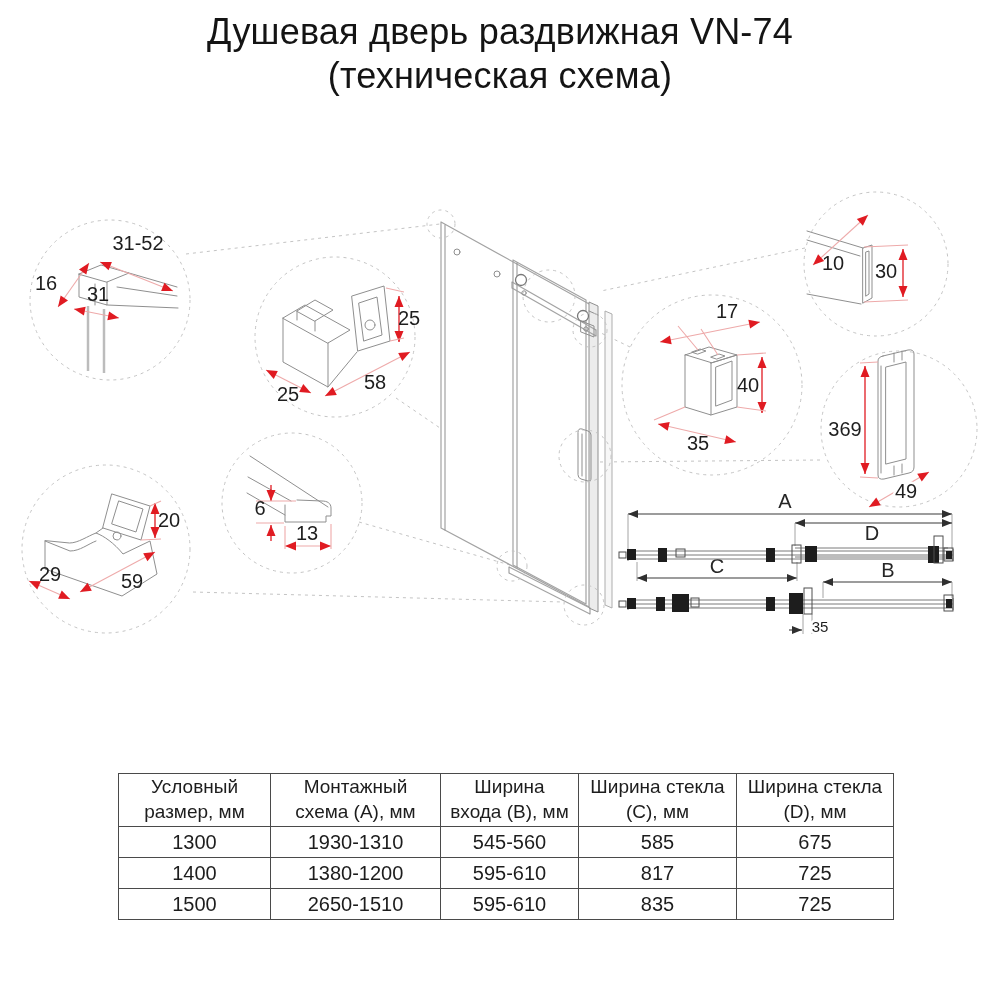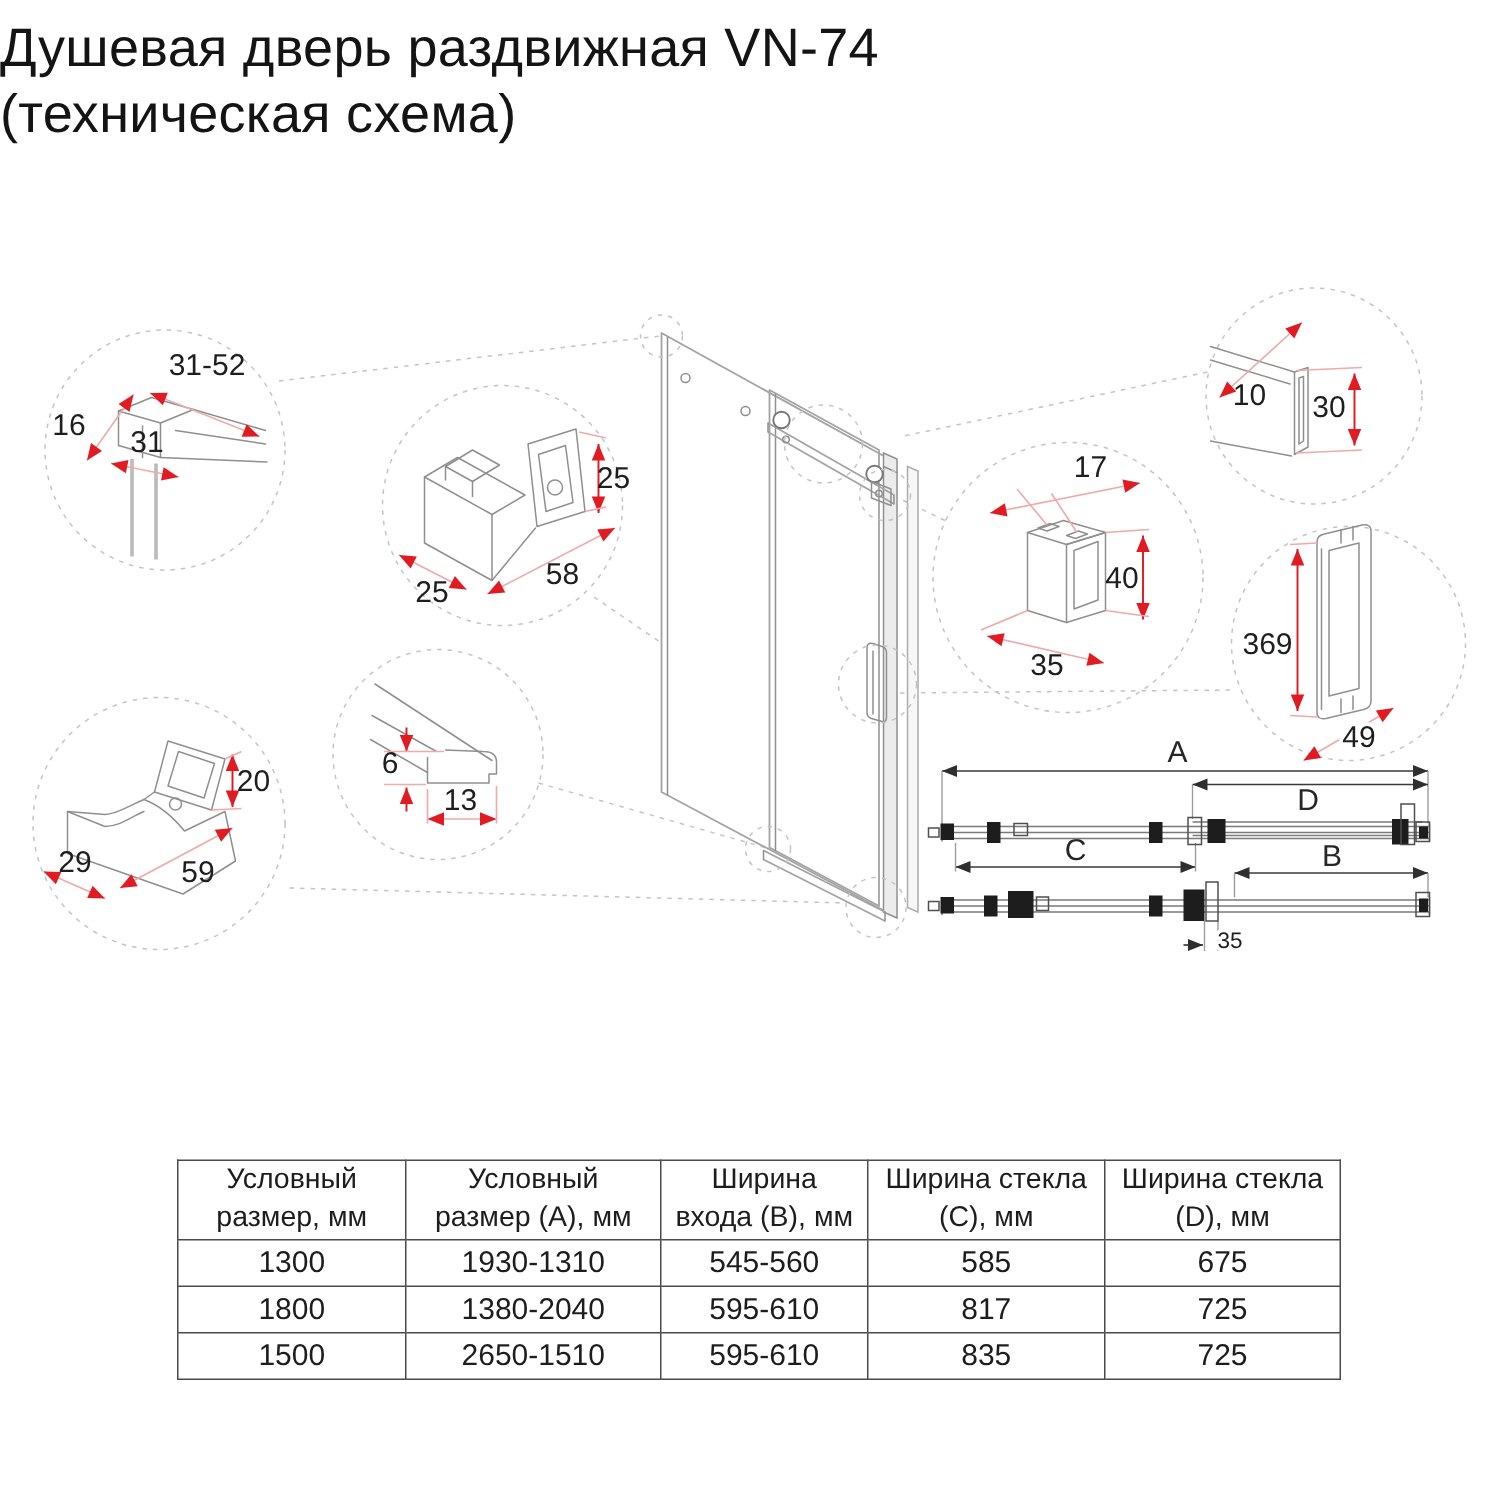--- a/index.html
+++ b/index.html
@@ -1,21 +1,21 @@
 <!DOCTYPE html>
 <html><head>
 <meta charset="utf-8">
 <style>
   html,body{margin:0;padding:0;}
   body{
     width:1000px;height:1000px;position:relative;background:#ffffff;
     font-family:"Liberation Sans",sans-serif;overflow:hidden;
   }
   .title{
-    position:absolute;top:10px;left:0;width:1000px;text-align:left;
+    position:absolute;top:10px;left:0;width:1000px;text-align:center;
     font-size:36px;line-height:1.22;color:#141414;letter-spacing:.2px;
   }
   svg.drawing{position:absolute;top:0;left:0;}
   
   .ln{stroke:#8f8f8f;fill:none;stroke-width:1;stroke-linejoin:round;stroke-linecap:round;}
   .lnd{stroke:#a3a3a3;fill:none;stroke-width:1.2;stroke-linejoin:round;}
   .glass{stroke:#bcbcbc;stroke-width:2.5;fill:none;}
   .bar{fill:#ececec;stroke:#909090;stroke-width:1;}
   .bar2{fill:#f7f7f7;stroke:#adadad;stroke-width:1;}
   .roller{fill:#ffffff;stroke:#787878;stroke-width:1.3;}
@@ -273,37 +273,37 @@
   <colgroup>
     <col style="width:152px">
       <col style="width:170px">
       <col style="width:138px">
     <col style="width:158px">
       <col style="width:157px">
   </colgroup>
   <thead>
     <tr>
       <th>Условный размер, мм</th>
-      <th>Условный размер (А), мм</th>
+      <th>Монтажный схема (А), мм</th>
       <th>Ширина входа (B), мм</th>
       <th>Ширина стекла (C), мм</th>
       <th>Ширина стекла (D), мм</th>
     </tr>
   </thead>
   <tbody>
     <tr>
       <td>1300</td>
       <td>1930-1310</td>
       <td>545-560</td>
       <td>585</td>
       <td>675</td>
     </tr>
     <tr>
-      <td>1800</td>
-      <td>1380-2040</td>
+      <td>1400</td>
+      <td>1380-1200</td>
       <td>595-610</td>
       <td>817</td>
       <td>725</td>
     </tr>
     <tr>
       <td>1500</td>
       <td>2650-1510</td>
       <td>595-610</td>
       <td>835</td>
       <td>725</td>

